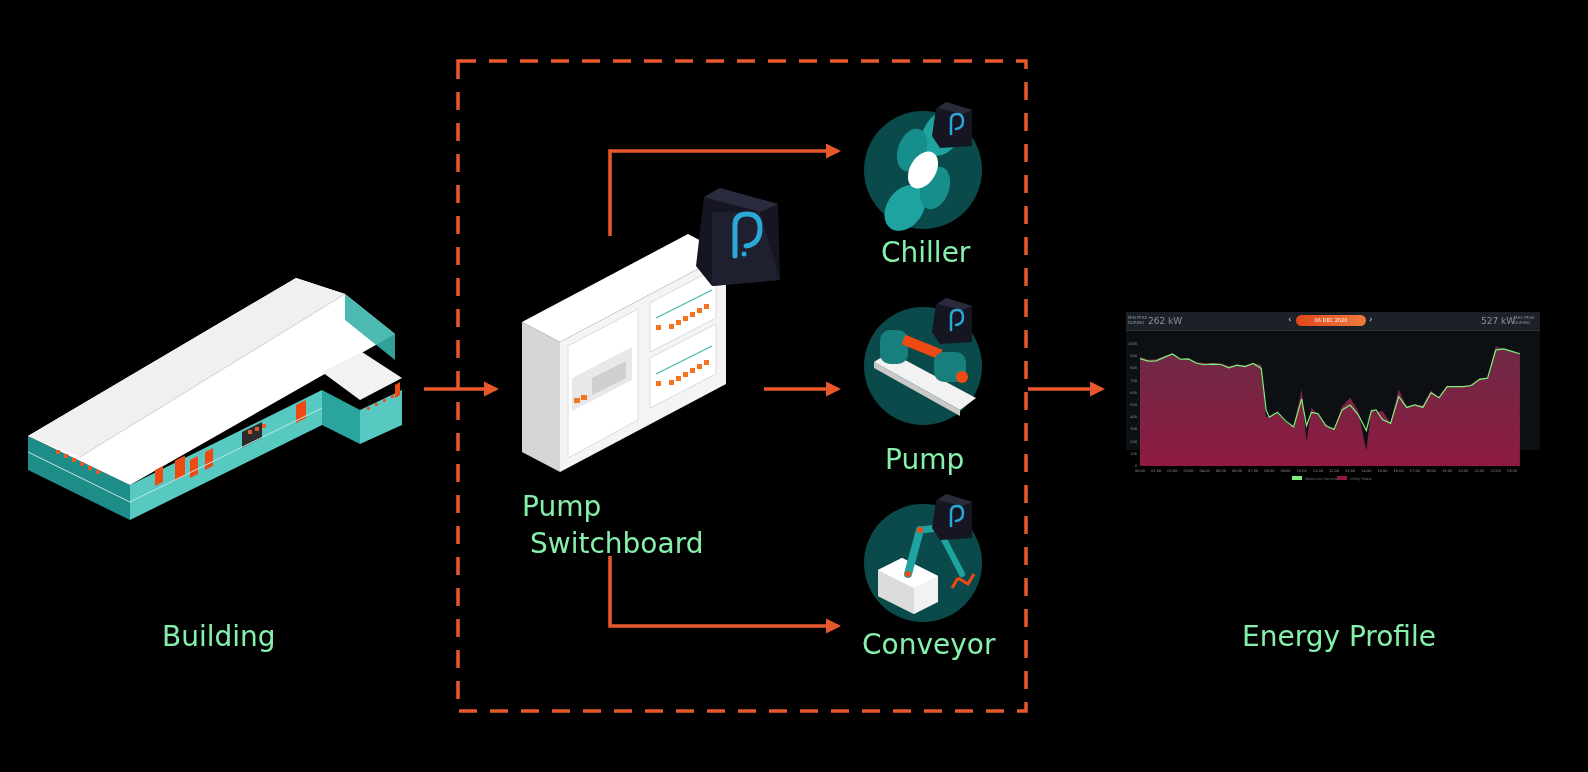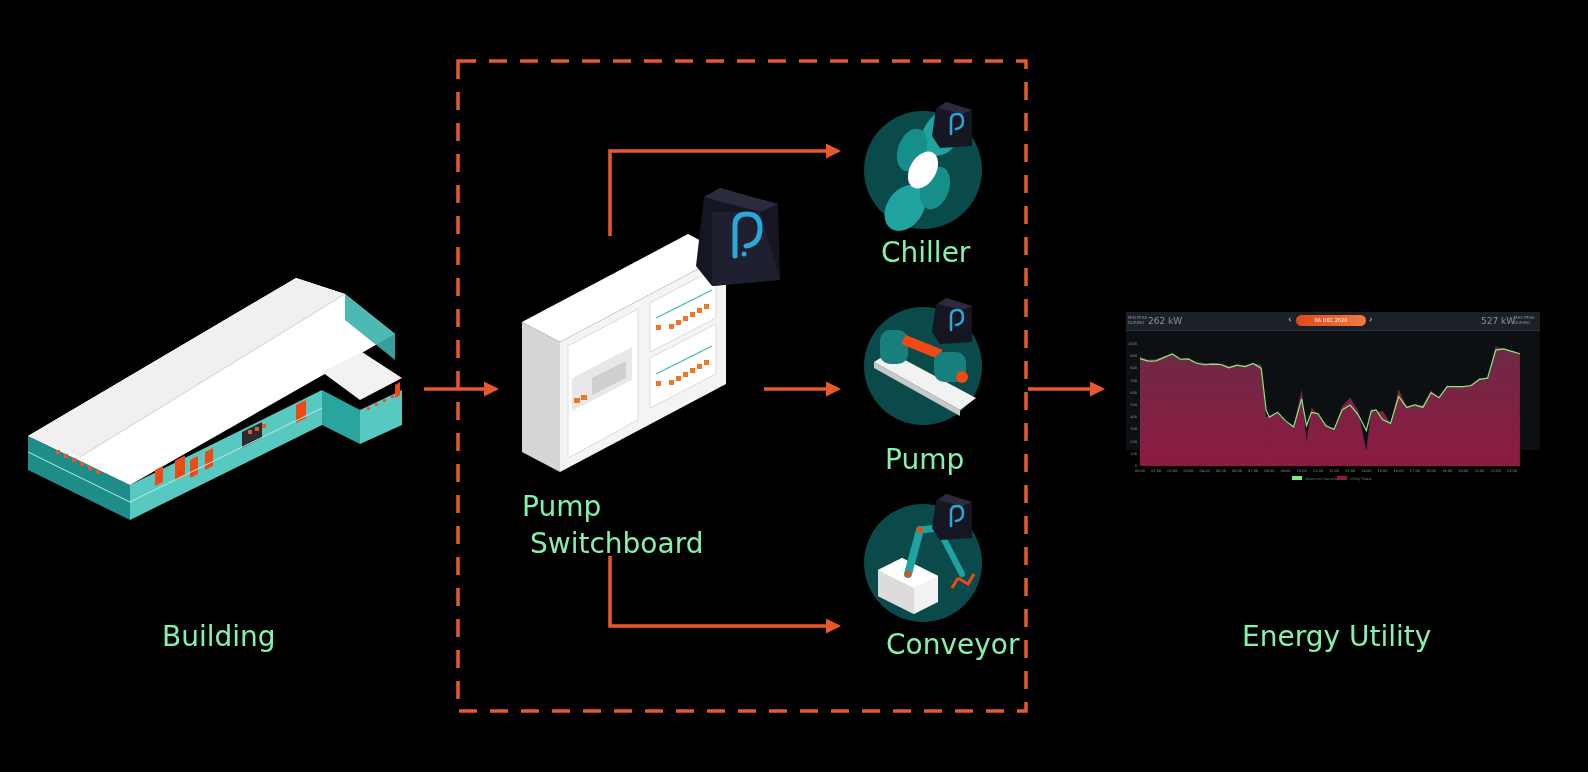--- a/index.html
+++ b/index.html
@@ -171,22 +171,22 @@
     <polygon points="946,494 972,502 962,506 938,500" fill="#2a2c3e"></polygon>
     <path d="M951,526 L951,512 Q951,506 957,506 Q963,506 963,513 Q963,520 956,521" fill="none" stroke="#2aa8d8" stroke-width="2.5" stroke-linecap="round"></path>
   </g>
 </svg>
 
 <div class="label" style="left:162px;top:620px;">Building</div>
 <div class="label" style="left:522px;top:490px;">Pump</div>
 <div class="label" style="left:530px;top:527px;">Switchboard</div>
 <div class="label" style="left:881px;top:236px;">Chiller</div>
 <div class="label" style="left:885px;top:432px;margin-top:11px;">Pump</div>
-<div class="label" style="left:862px;top:628px;margin-left:24px;">Conveyor</div>
-<div class="label" style="left:1242px;top:620px;">Energy Utility</div>
+<div class="label" style="left:862px;top:628px;">Conveyor</div>
+<div class="label" style="left:1242px;top:620px;">Energy Profile</div>
 
 <div id="energy-panel">
   <div id="ep-header">
     <div class="ep-small" style="left:2px;top:4px;">MIN PEAK</div>
     <div class="ep-small" style="left:2px;top:9px;">DURING</div>
     <div class="ep-kw" style="left:22px;">262 kW</div>
     <div class="ep-chev" style="left:162px;">‹</div>
     <div id="ep-date">06 DEC 2020</div>
     <div class="ep-chev" style="left:243px;">›</div>
     <div class="ep-kw" style="left:355px;">527 kW</div>

